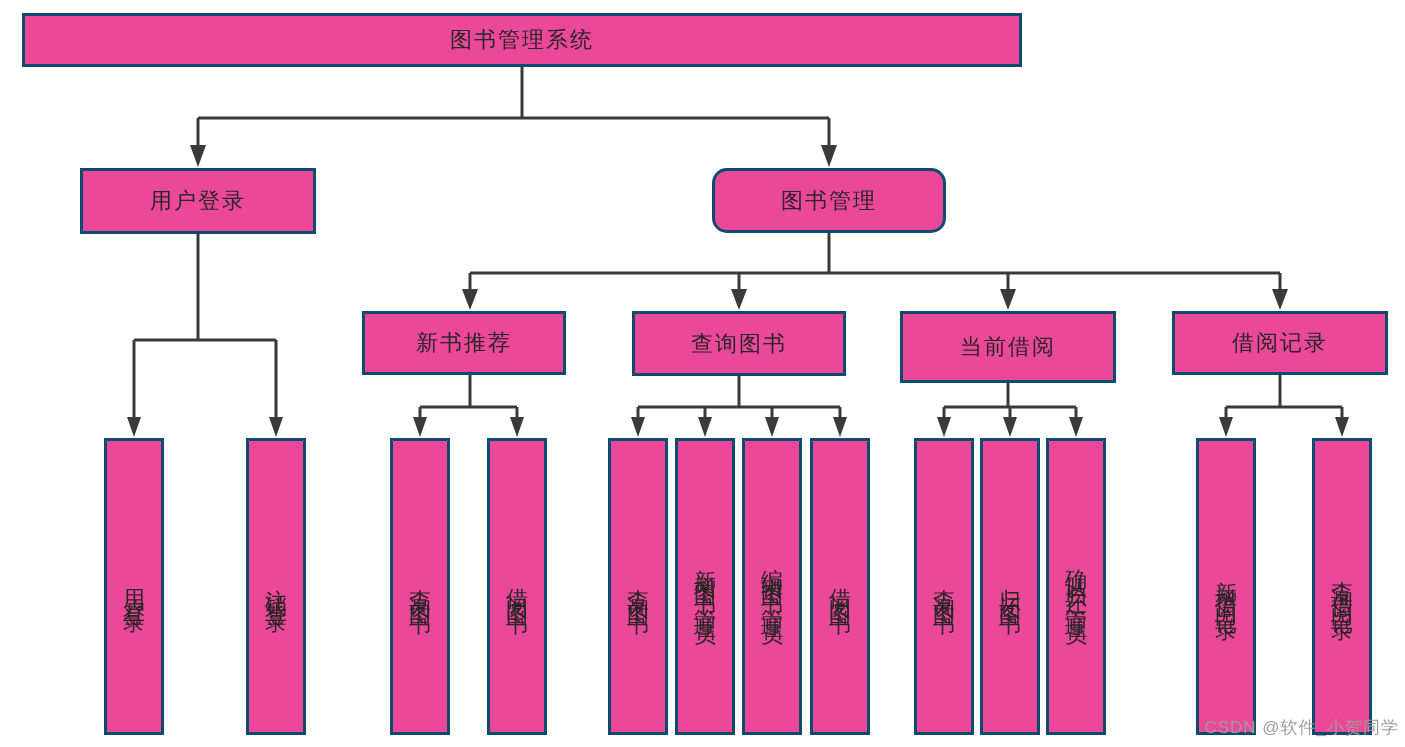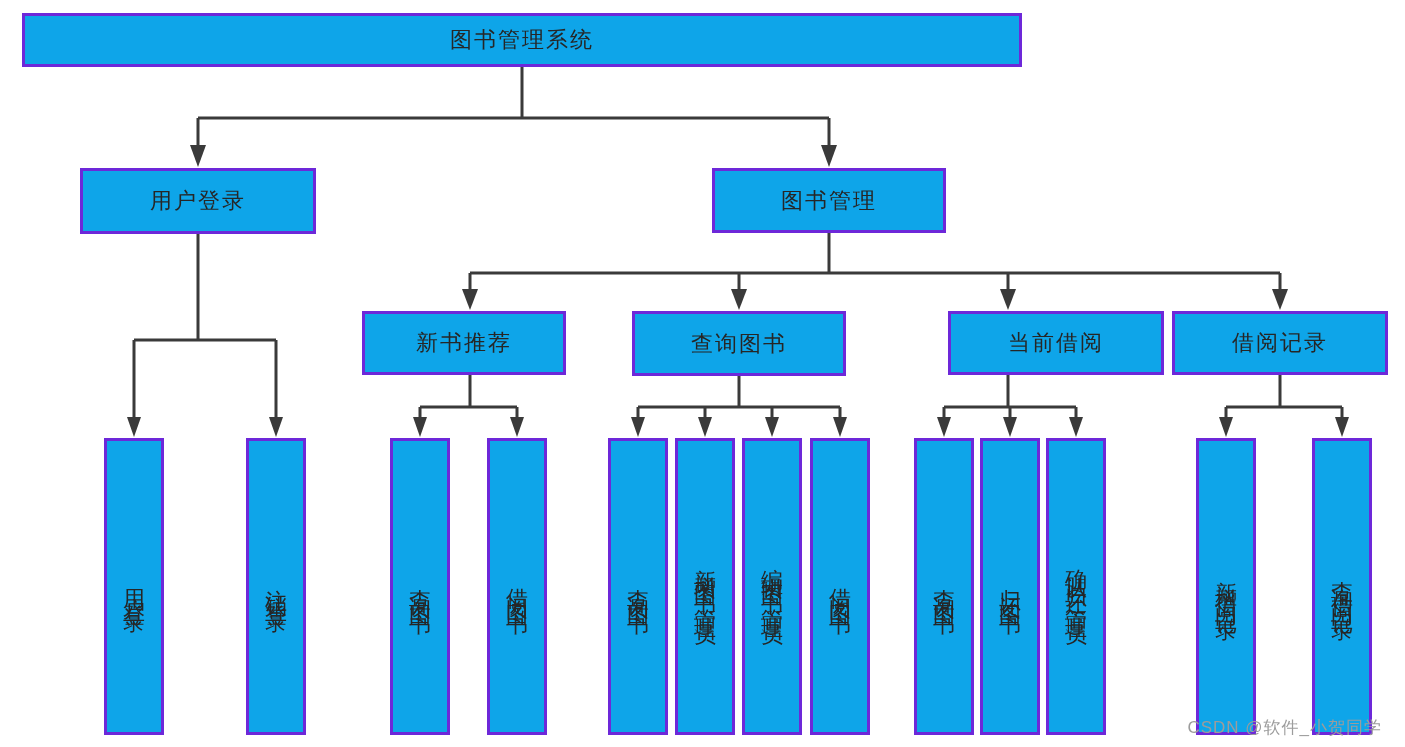--- a/index.html
+++ b/index.html
@@ -2,31 +2,31 @@
 <html><head>
 <meta charset="utf-8">
 <style>
   html,body{margin:0;padding:0;background:#ffffff;}
   .canvas{
     position:relative;width:1405px;height:747px;background:#ffffff;overflow:hidden;
     font-family:"Liberation Sans","DejaVu Sans",sans-serif;
   }
   .edges{position:absolute;left:0;top:0;z-index:1;}
   .node{
-    position:absolute;box-sizing:border-box;background:#0ea5e9;
-    border:3px solid #6d28d9;color:#262626;
+    position:absolute;box-sizing:border-box;background:#ec4899;
+    border:3px solid #0c4a6e;color:#262626;
     display:flex;align-items:center;justify-content:center;
     font-size:22px;letter-spacing:2px;line-height:1;z-index:2;white-space:nowrap;
   }
   .node.v{
     writing-mode:vertical-rl;
     font-size:22px;letter-spacing:8px;
   }
   .watermark{
-    position:absolute;right:23px;bottom:8px;z-index:5;
+    position:absolute;right:6px;bottom:8px;z-index:5;
     font-size:17px;color:#9c9c9c;letter-spacing:1px;white-space:nowrap;
   }
 </style>
 </head>
 <body>
 
 <div class="canvas">
 
   <svg class="edges" width="1405" height="747" viewBox="0 0 1405 747">
     <g stroke="#3a3a3a" stroke-width="3" fill="none">
@@ -67,25 +67,25 @@
       <polygon points="1003,417 1017,417 1010,437"></polygon>
       <polygon points="1069,417 1083,417 1076,437"></polygon>
       <polygon points="1219,417 1233,417 1226,437"></polygon>
       <polygon points="1335,417 1349,417 1342,437"></polygon>
     </g>
   </svg>
 
   <div class="node" style="left:22px;top:13px;width:1000px;height:54px;">图书管理系统</div>
 
   <div class="node" style="left:80px;top:168px;width:236px;height:66px;">用户登录</div>
-  <div class="node" style="left:712px;top:168px;width:234px;height:65px;">图书管理</div>
+  <div class="node" style="left:712px;top:168px;width:234px;height:65px;border-radius:15px;">图书管理</div>
 
   <div class="node" style="left:362px;top:311px;width:204px;height:64px;">新书推荐</div>
   <div class="node" style="left:632px;top:311px;width:214px;height:65px;">查询图书</div>
-  <div class="node" style="left:900px;top:311px;width:216px;height:64px;margin-left:48px;">当前借阅</div>
+  <div class="node" style="left:900px;top:311px;width:216px;height:72px;">当前借阅</div>
   <div class="node" style="left:1172px;top:311px;width:216px;height:64px;">借阅记录</div>
 
   <div class="node v" style="left:104px;top:438px;width:60px;height:297px;">用户登录</div>
   <div class="node v" style="left:246px;top:438px;width:60px;height:297px;">注销登录</div>
 
   <div class="node v" style="left:390px;top:438px;width:60px;height:297px;">查询图书</div>
   <div class="node v" style="left:487px;top:438px;width:60px;height:297px;">借阅图书</div>
 
   <div class="node v" style="left:608px;top:438px;width:60px;height:297px;">查询图书</div>
   <div class="node v" style="left:675px;top:438px;width:60px;height:297px;">新增图书（管理员）</div>

